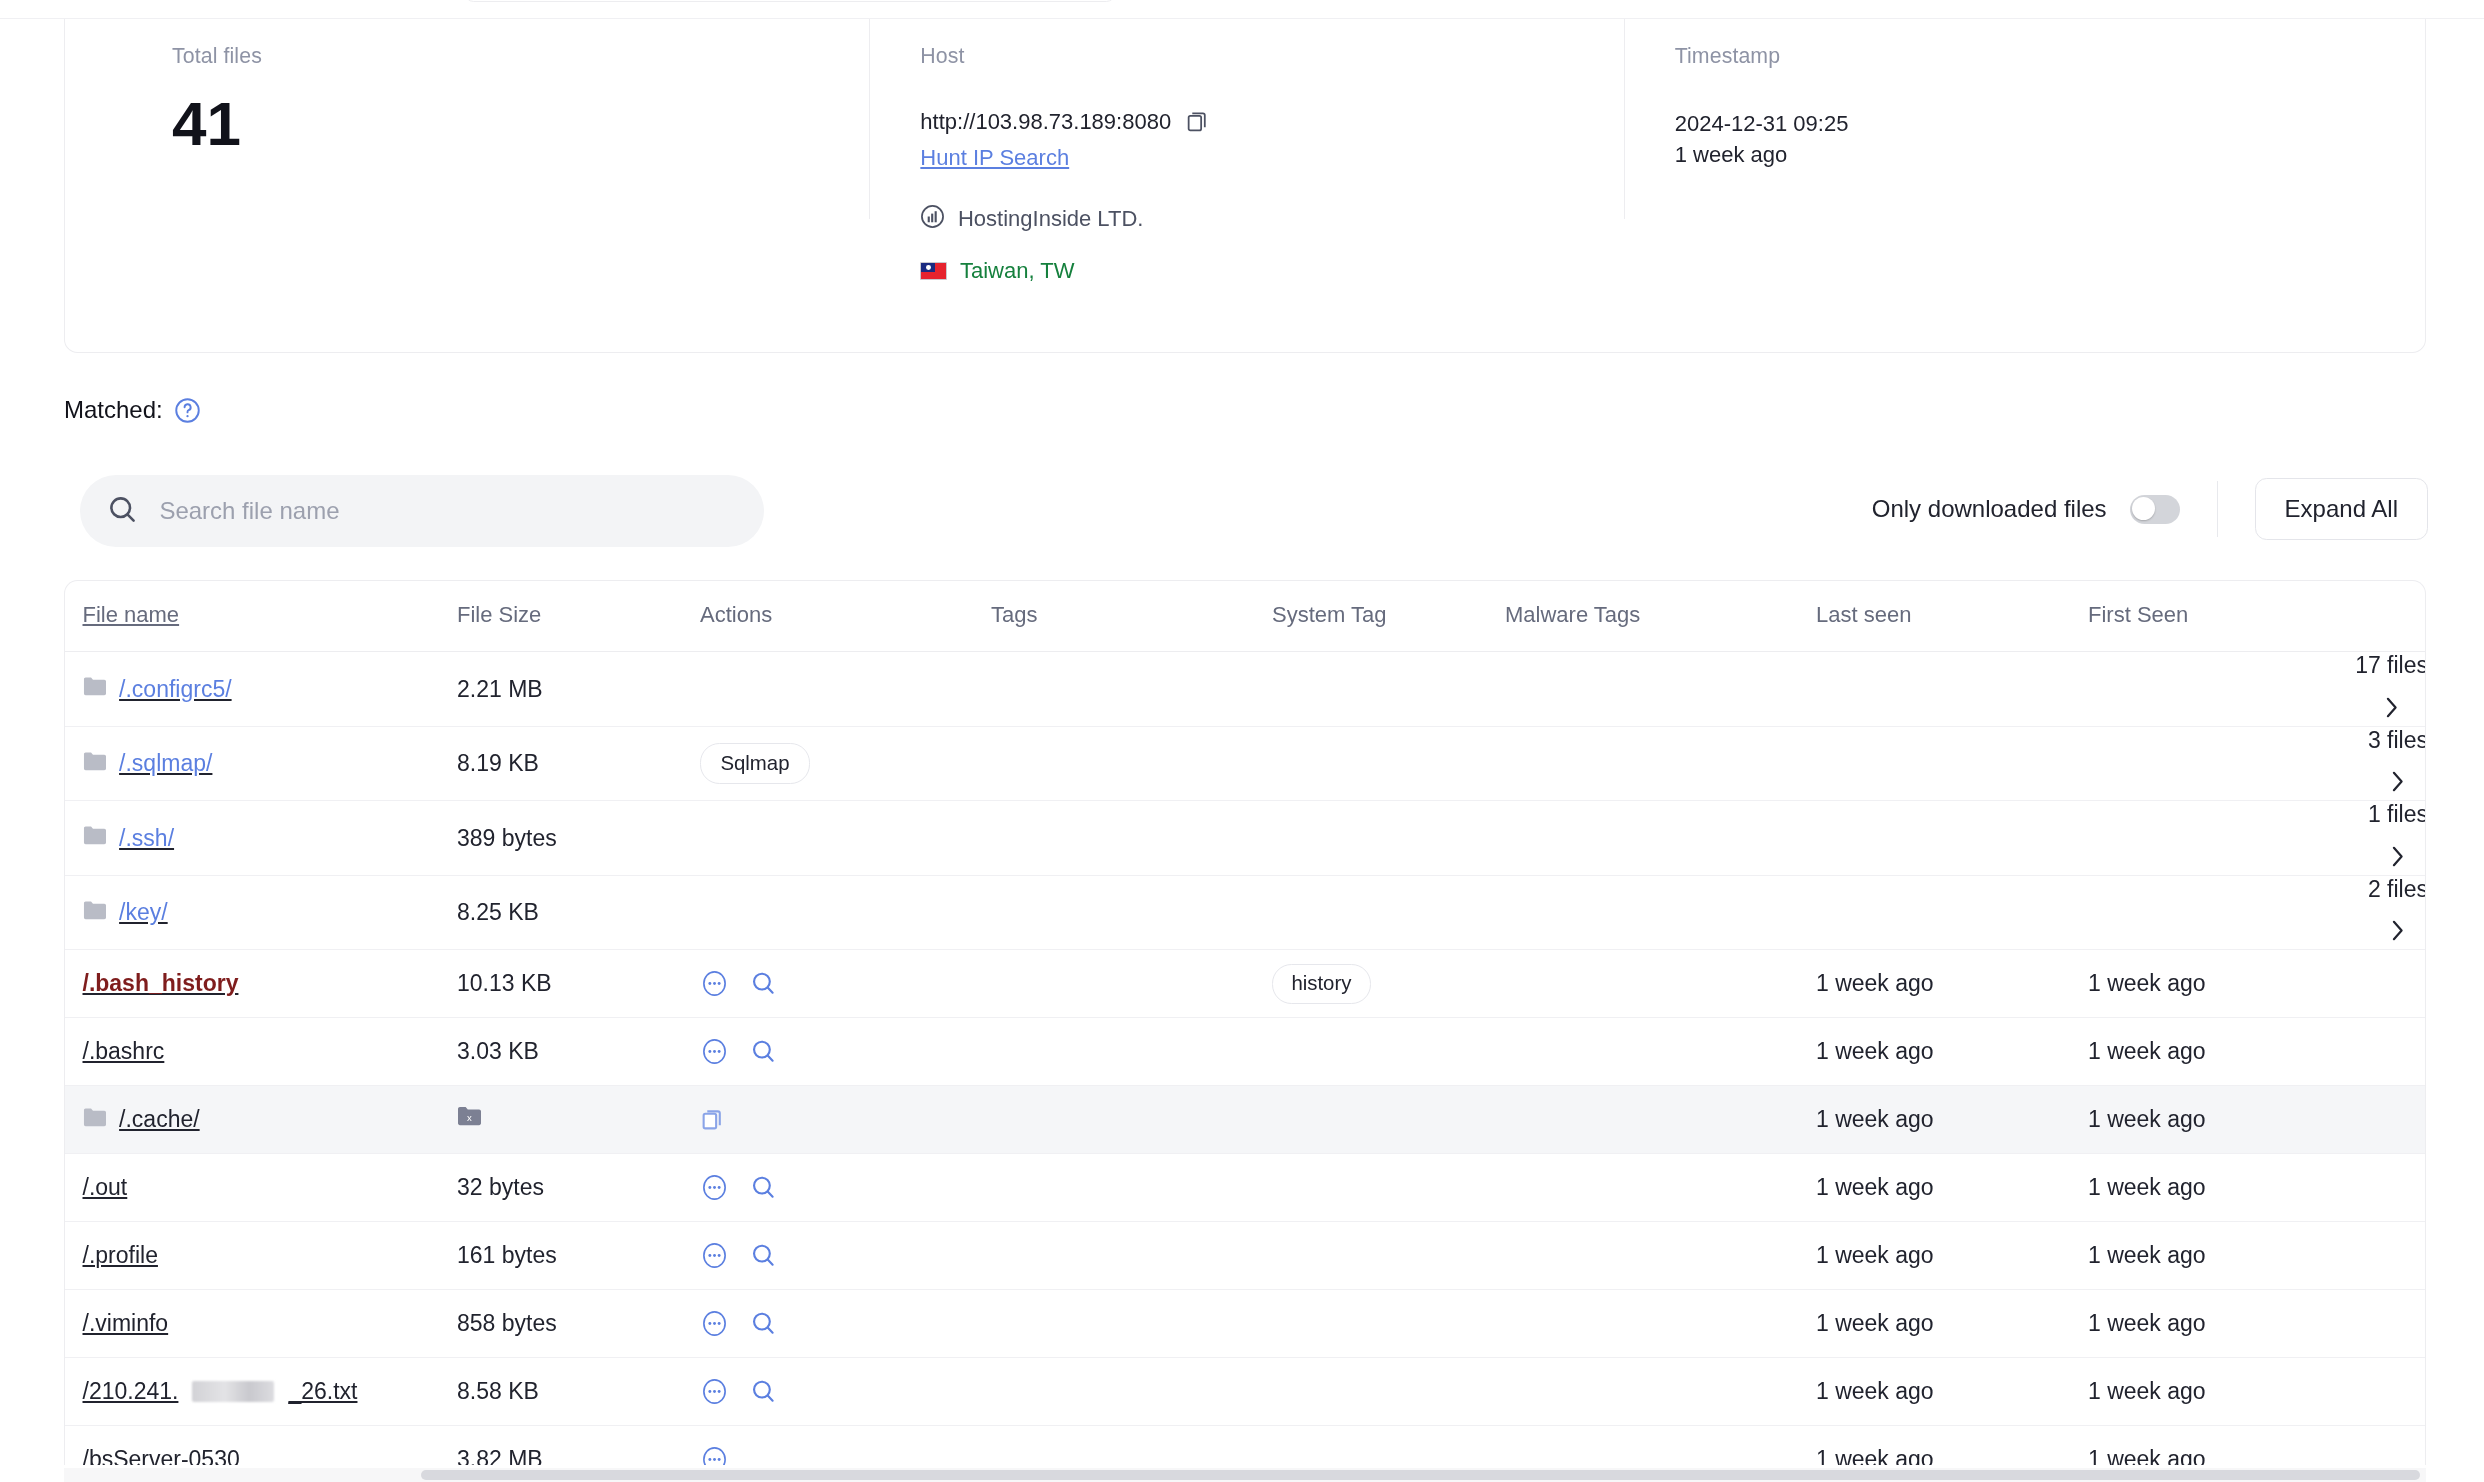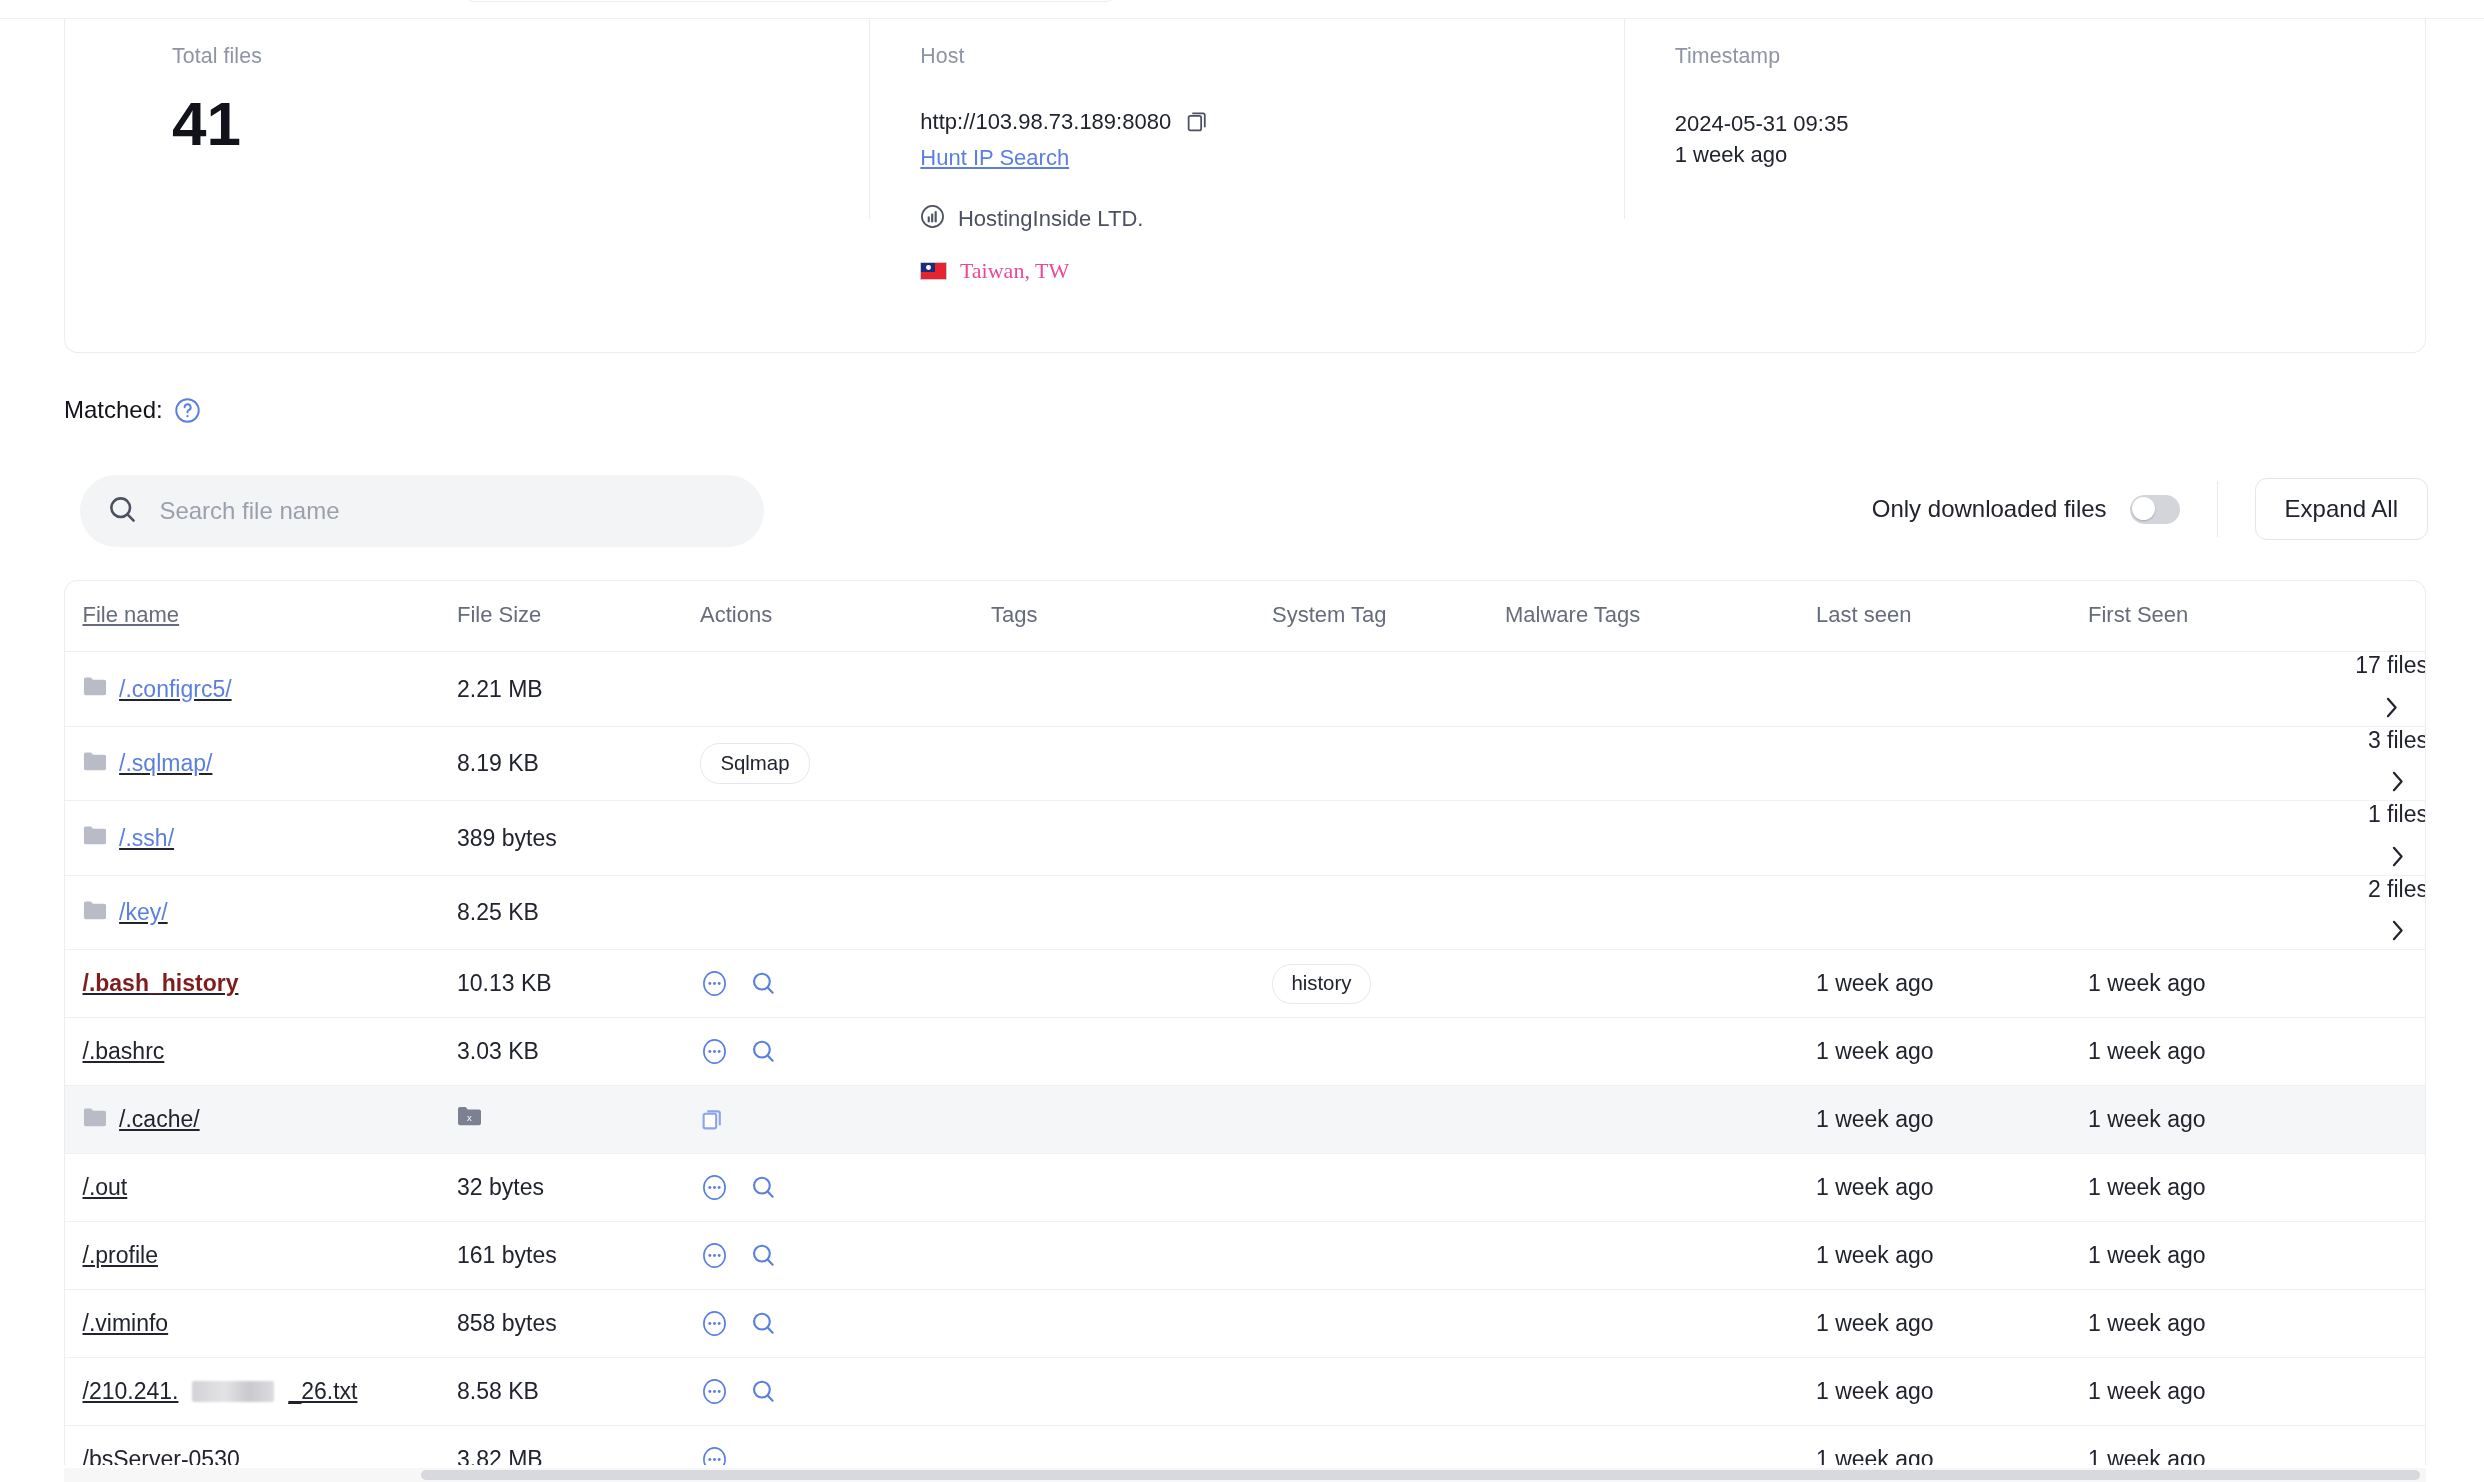--- a/index.html
+++ b/index.html
@@ -45,21 +45,21 @@
   .host-url-row { display: flex; align-items: center; gap: 13.6px; margin-top: 39px; }
   .host-url { font-size: 22px; color: #21232e; line-height: 27px; }
   .copy-ic { width: 25px; height: 25px; display: block; cursor: pointer; }
   .hunt-link {
     display: inline-block; margin-top: 9.7px;
     font-size: 22px; color: #5b7fe0; text-decoration: underline; cursor: pointer;
   }
   .org-row { display: flex; align-items: center; gap: 12.6px; margin-top: 33px; }
   .org-row .org-text { font-size: 22px; color: #4c5162; }
   .geo-row { display: flex; align-items: center; gap: 12.6px; margin-top: 25px; }
-  .geo-row .geo-text { font-size: 22px; color: #ec4899; font-family: Liberation Serif, serif; }
+  .geo-row .geo-text { font-size: 22px; color: #15803d; }
   .flag {
     width: 27px; height: 18.4px; position: relative; display: inline-block;
     background: #e6232e; border: 1px solid #c9c9cf; overflow: hidden; border-radius: 1px;
   }
   .flag .canton { position: absolute; left: 0; top: 0; width: 13.6px; height: 8.7px; background: #1a2a80; }
   .flag .sun { position: absolute; left: 4.9px; top: 2.4px; width: 4.9px; height: 4.9px; background: #fff; border-radius: 50%; }
 
   .ts-main { font-size: 22px; color: #21232e; margin-top: 39px; line-height: 31px; }
   .ts-rel  { font-size: 22px; color: #21232e; line-height: 31px; }
 
@@ -216,21 +216,21 @@
         <span class="flag">
           <span class="canton"></span>
             <span class="sun"></span>
         </span>
         <span class="geo-text">Taiwan, TW</span>
       </div>
     </div>
 
     <div class="sum-col c3">
       <div class="sum-label">Timestamp</div>
-      <div class="ts-main">2024-05-31 09:35</div>
+      <div class="ts-main">2024-12-31 09:25</div>
       <div class="ts-rel">1 week ago</div>
     </div>
   </div>
 
   <div class="matched-row">
     <span class="matched-label">Matched:</span>
     <span class="ic-btn">
       <svg class="help-ic" viewBox="0 0 24 24" fill="none" stroke="#5b7fe0" stroke-width="1.7">
         <circle cx="12" cy="12" r="10"></circle>
         <path d="M9.4 9.2a2.7 2.7 0 1 1 3.6 2.5c-.7.3-1 .9-1 1.6v.4" stroke-linecap="round"></path>

